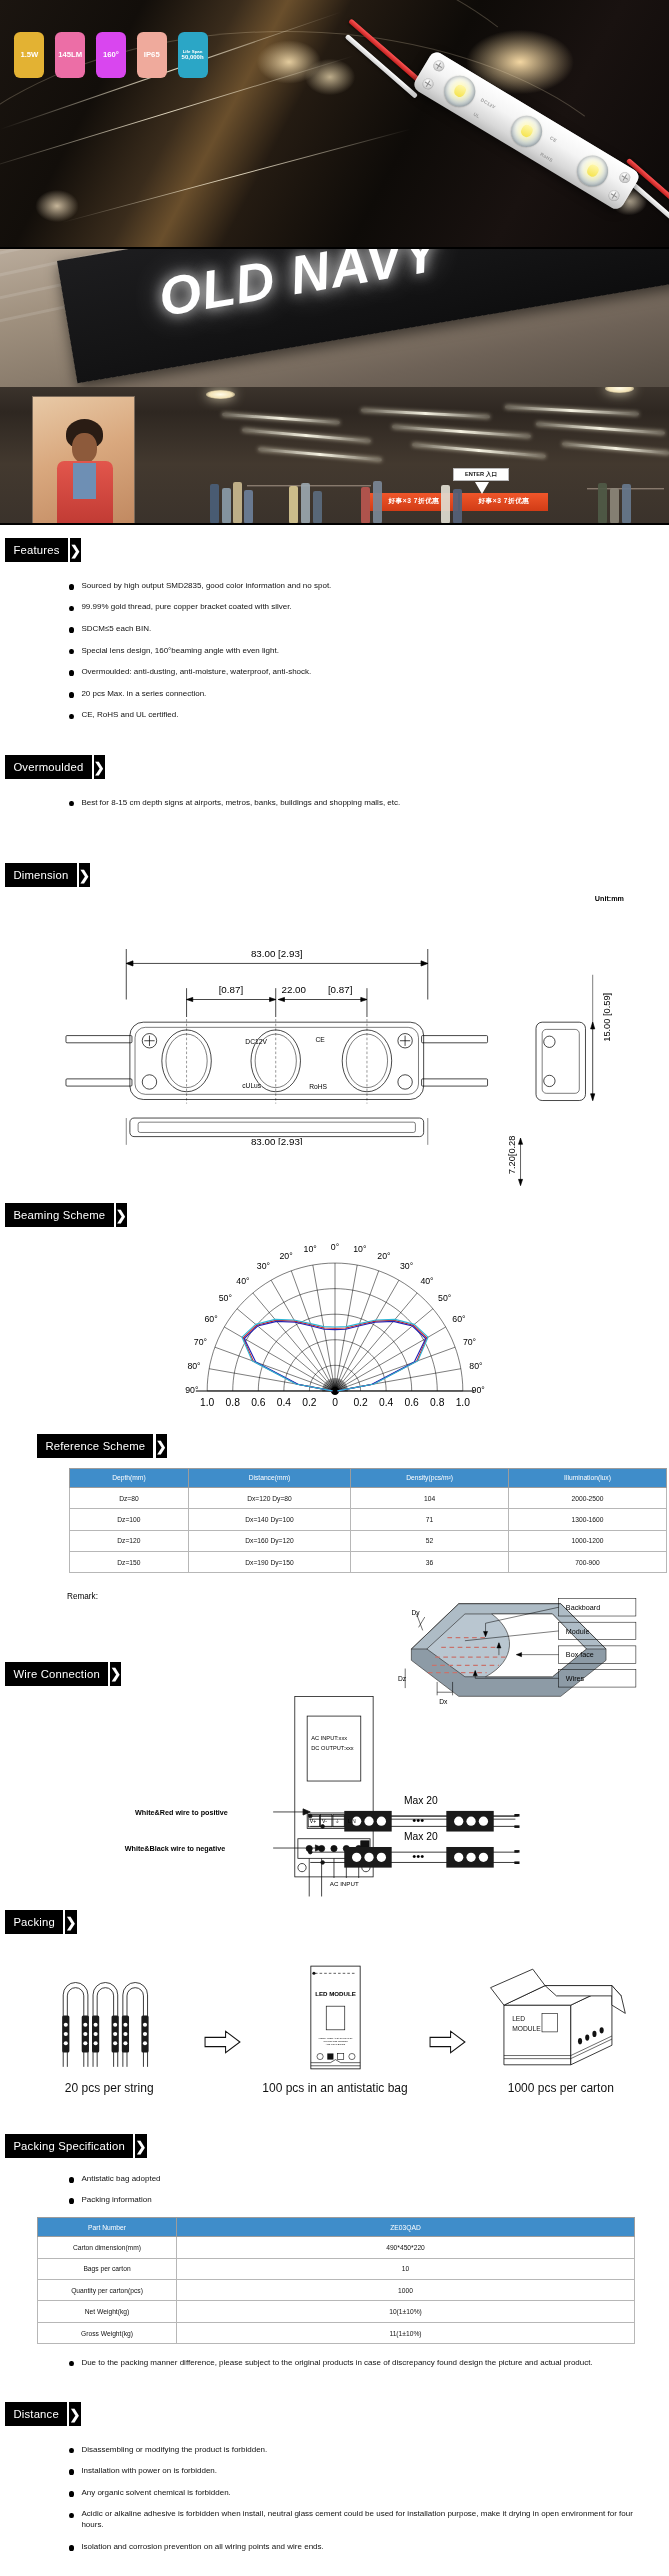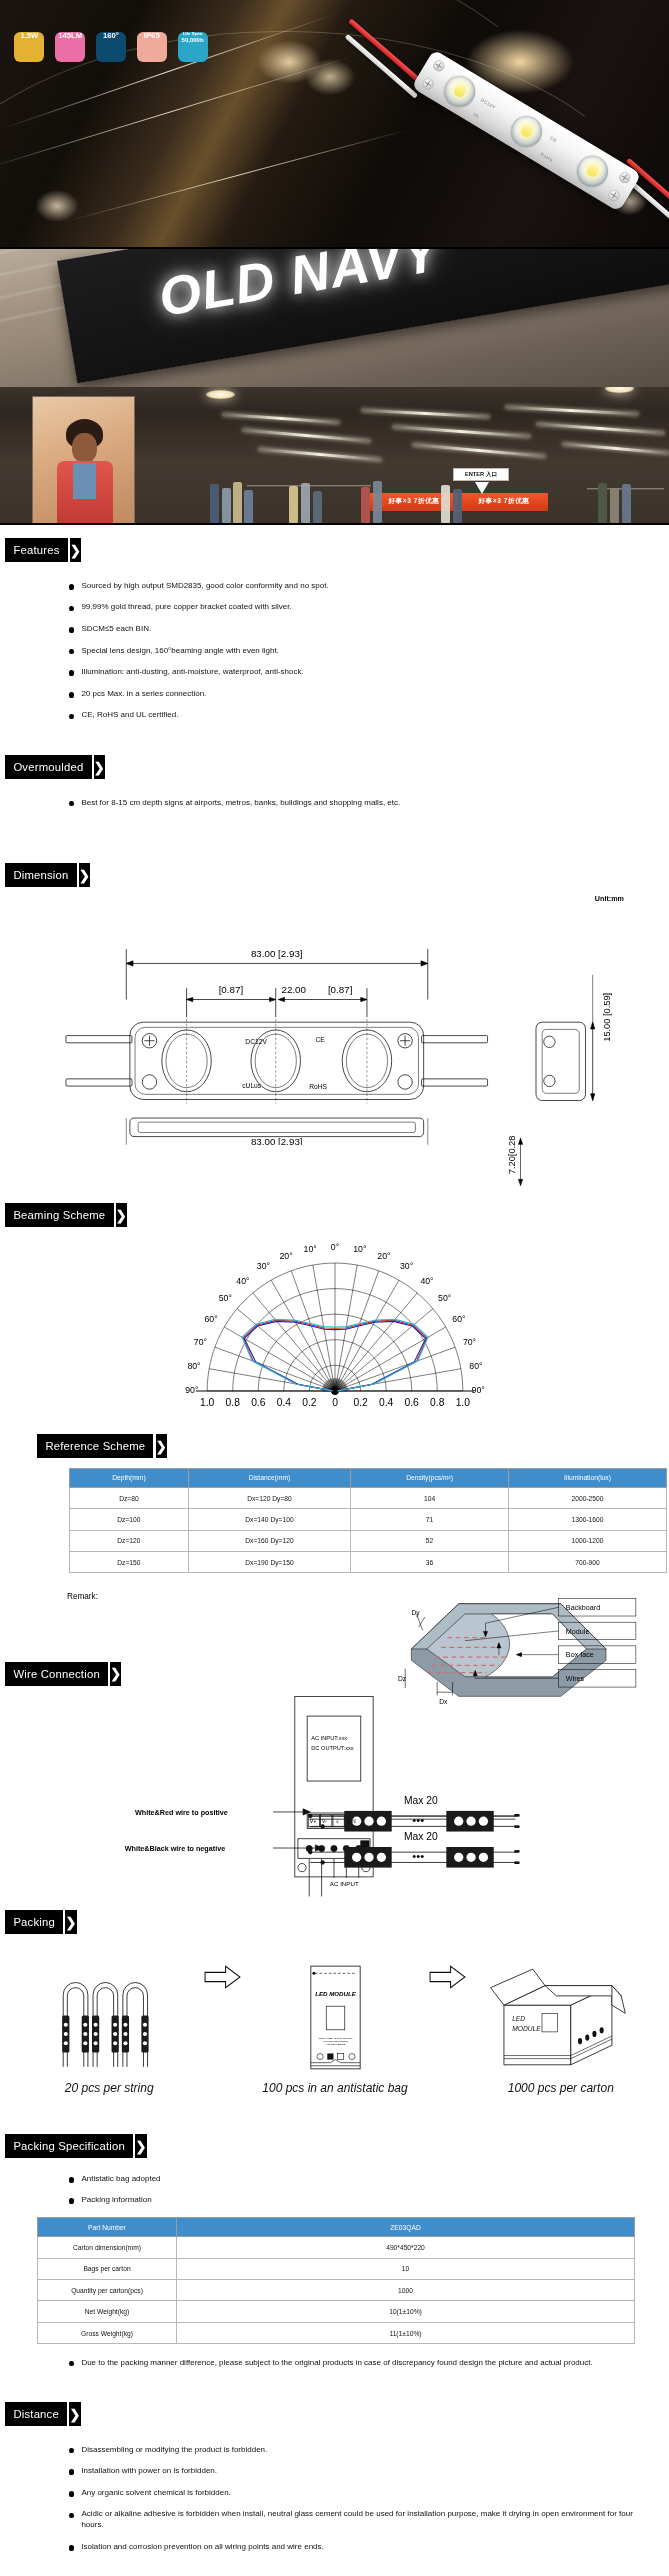--- a/index.html
+++ b/index.html
@@ -74,22 +74,22 @@
     position:absolute; height:4.6px; border-radius:2.1px;
     box-shadow:0 1px 2.6px rgba(0,0,0,.5);
   }
   .mod-wire.red   { background:linear-gradient(180deg,#ff5454,#c0201e); }
   .mod-wire.white { background:linear-gradient(180deg,#ffffff,#cfcfcf); }
 
   .badges {
     position:absolute; left:14.4px; top:32px; display:flex; gap:10.8px; z-index:6;
   }
   .badge {
-    width:30px; height:30px; border-radius:6.2px;
-    display:flex; flex-direction:column; align-items:center; justify-content:flex-start;
+    width:30px; height:46px; border-radius:6.2px;
+    display:flex; flex-direction:column; align-items:center; justify-content:center;
     color:#fff; font-weight:bold; line-height:1.05; text-align:center;
   }
   .badge .b-main { font-size:7.7px; }
   .badge .b-sub  { font-size:4.4px; font-weight:bold; }
   .badge.two .b-main { font-size:6px; }
 
   
   .store {
     position:relative; width:670px; height:278px; overflow:hidden;
     background:#2a241f; border-top:2.1px solid #000; border-bottom:2.1px solid #000;
@@ -217,23 +217,22 @@
 
   .remark-title { margin:18.5px 0 3.1px 35px; font-size:8.2px; }
 
   .signdiag { position:absolute; right:30px; top:-9.3px; width:242px; height:134px; }
 
   
   .wirewrap { position:relative; width:670px; height:222px; }
 
   
   .packrow {
-    display:flex; align-items:flex-start; justify-content:center; gap:12.4px;
+    display:flex; align-items:flex-end; justify-content:center; gap:12.4px;
     margin-top:30px;
-    font-style:italic;
   }
   .packcell { width:155px; text-align:center; }
   .packcap { margin-top:7.2px; font-size:12px; color:#111; }
   .packarrow { width:46px; padding-bottom:40px; display:flex; justify-content:center; }
 </style>
 </head>
 <body>
 
 <div class="page">
 
@@ -269,21 +268,21 @@
       </div>
     </div>
 
     <div class="badges">
       <div class="badge" style="background:#e3b233;">
         <span class="b-main">1.5W</span>
       </div>
       <div class="badge" style="background:#ec6ea6;">
         <span class="b-main">145LM</span>
       </div>
-      <div class="badge" style="background:#0c4a6e;">
+      <div class="badge" style="background:#d946ef;">
         <span class="b-main">160°</span>
       </div>
       <div class="badge" style="background:#efaa9c;">
         <span class="b-main">IP65</span>
       </div>
       <div class="badge two" style="background:#2ba6c6;">
         <span class="b-sub">Life Span</span>
         <span class="b-main">50,000h</span>
       </div>
     </div>
@@ -349,25 +348,25 @@
       <div class="garment" style="left:622px; height:40px; background:#67788d;"></div>
     </div>
   </section>
 
   <section style="padding-top:13.4px;">
     <div class="sec-head">
       <div class="lbl">Features</div>
       <div class="chev">❯</div>
     </div>
     <ul class="bullets">
-      <li>Sourced by high output SMD2835, good color conformity and no spot.</li>
+      <li>Sourced by high output SMD2835, good color information and no spot.</li>
       <li>99.99% gold thread, pure copper bracket coated with silver.</li>
       <li>SDCM≤5 each BIN.</li>
       <li>Special lens design, 160°beaming angle with  even light.</li>
-      <li>Illumination: anti-dusting, anti-moisture, waterproof, anti-shock.</li>
+      <li>Overmoulded: anti-dusting, anti-moisture, waterproof, anti-shock.</li>
       <li>20 pcs Max. in a series connection.</li>
       <li>CE, RoHS and UL certified.</li>
     </ul>
   </section>
 
   <section style="padding-top:23px;">
     <div class="sec-head">
       <div class="lbl">Overmoulded</div>
       <div class="chev">❯</div>
     </div>

